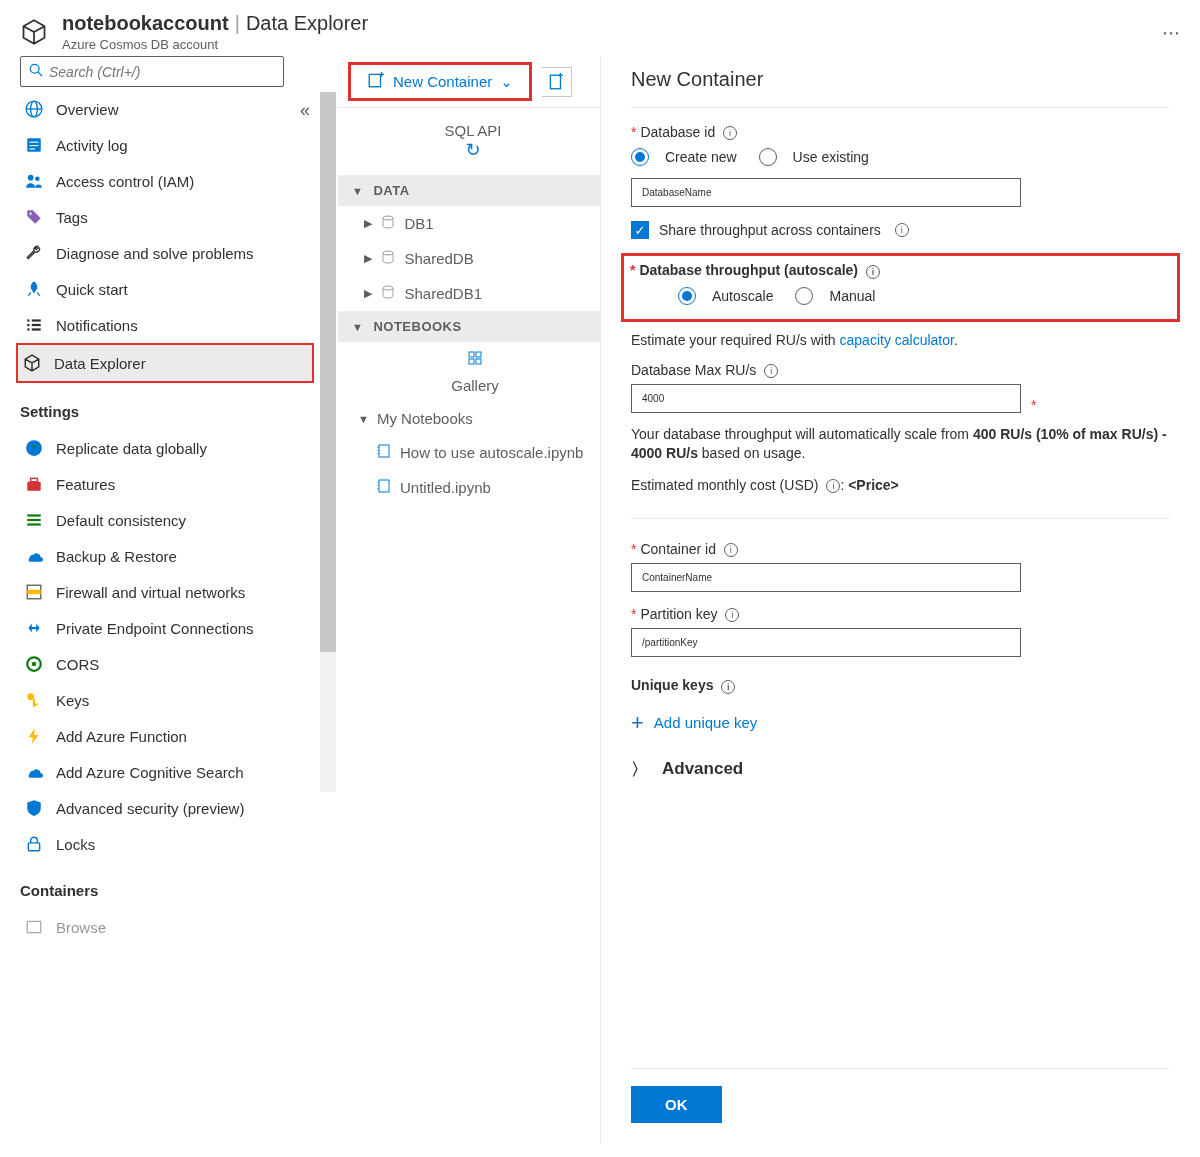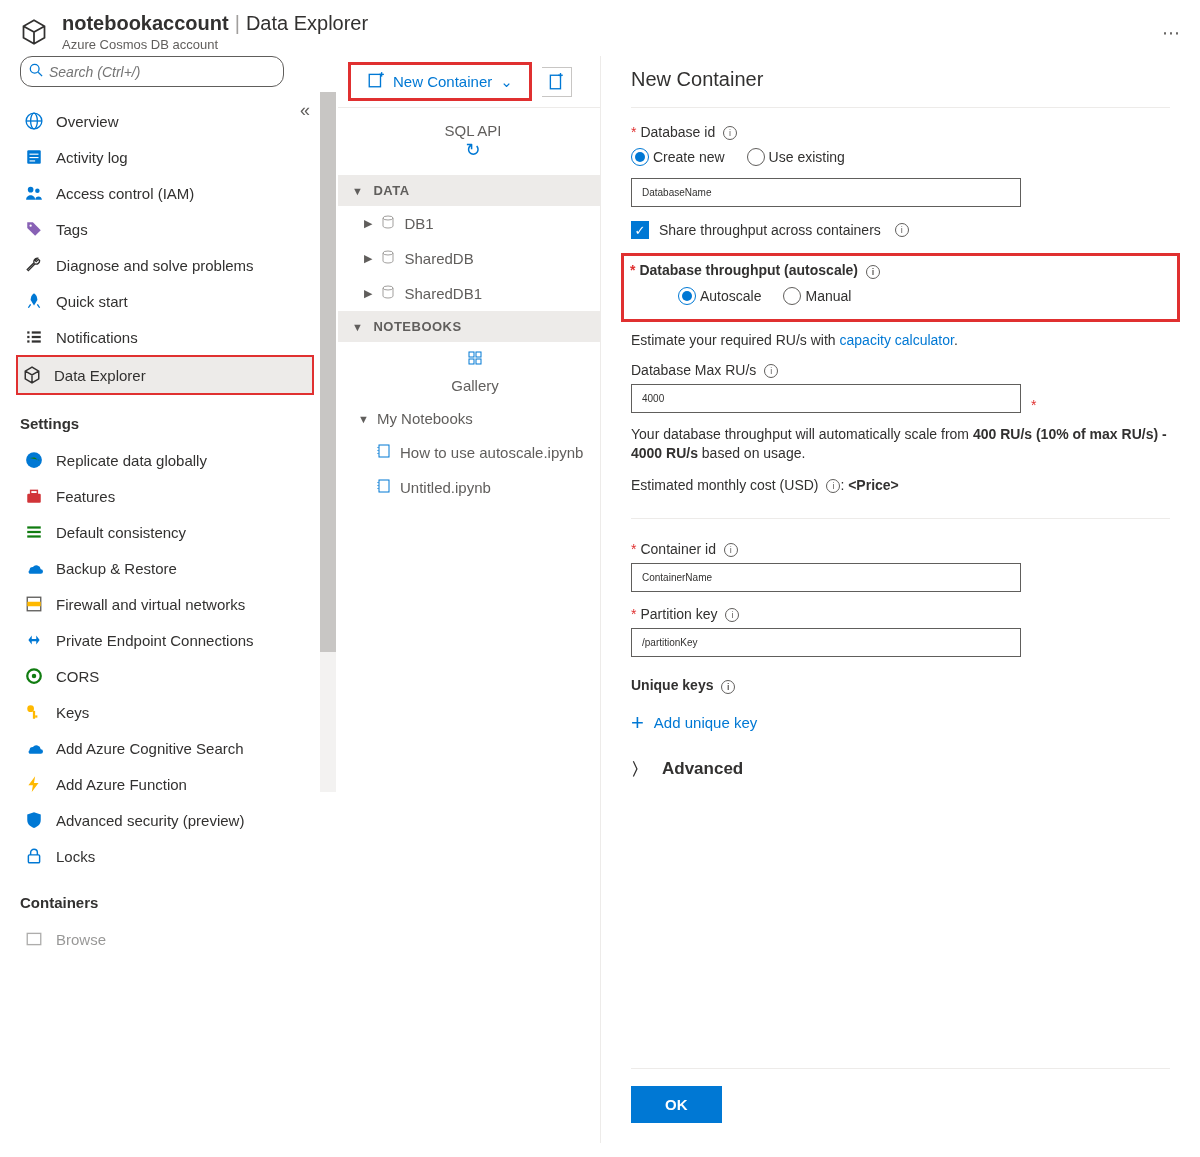--- a/index.html
+++ b/index.html
@@ -13,21 +13,21 @@
   .header-title .bold { font-weight: 600; }
   .header-title .sep { color: #a19f9d; margin: 0 6px; }
   .header-sub { font-size: 13px; color: #605e5c; margin-top: 2px; }
   .dots { color: #605e5c; font-size: 18px; margin-left: 30px; margin-top: 10px; cursor: pointer; }
   
   
   .main { display: flex; height: calc(100% - 70px); }
   
   
   .sidebar-left { width: 320px; border-right: none; padding-left: 20px; padding-right: 6px; }
-  .search-box { display: flex; align-items: center; border: 1px solid #605e5c; border-radius: 12px; padding: 6px 8px; margin-bottom: 16px; width: 264px; }
+  .search-box { display: flex; align-items: center; border: 1px solid #605e5c; border-radius: 2px; padding: 6px 8px; margin-bottom: 4px; width: 264px; }
   .search-box input { border: none; outline: none; flex: 1; font-size: 14px; font-style: italic; color: #605e5c; }
   .collapse-icon { position: absolute; left: 300px; top: 100px; font-size: 18px; color: #605e5c; cursor: pointer; }
   .nav-item { display: flex; align-items: center; gap: 12px; padding: 8px 4px; cursor: pointer; font-size: 15px; color: #323130; }
   .nav-item.selected { background: #edebe9; border: 2px solid #e03030; margin-left: -4px; }
   .nav-icon { width: 20px; height: 20px; display: inline-flex; align-items: center; justify-content: center; flex-shrink: 0; }
   .section-h { font-weight: 600; font-size: 15px; margin: 20px 0 10px 0; color: #323130; }
   
   
   .middle { width: 280px; position: relative; }
   .scroll-track { position: absolute; left: 0; top: 36px; width: 16px; height: 700px; background: #f3f2f1; }
@@ -44,21 +44,21 @@
   .caret { font-size: 11px; color: #605e5c; }
   .db-icon { color: #a19f9d; }
   
   
   .panel { flex: 1; border-left: 1px solid #edebe9; padding: 2px 30px 20px 30px; overflow: hidden; position: relative; }
   .panel-title { font-size: 20px; font-weight: 400; padding: 10px 0 16px 0; border-bottom: 1px solid #edebe9; margin-bottom: 16px; }
   .form-label { font-size: 14px; margin-bottom: 6px; margin-top: 14px; }
   .req { color: #e03030; margin-right: 4px; }
   .info-icon { display: inline-block; width: 14px; height: 14px; border: 1px solid #605e5c; border-radius: 50%; font-size: 9px; line-height: 13px; text-align: center; color: #605e5c; margin-left: 4px; vertical-align: middle; }
   .radio-row { display: flex; align-items: center; gap: 22px; margin: 8px 0 12px 0; }
-  .radio { display: flex; align-items: center; gap: 4px; cursor: pointer; }
+  .radio { display: flex; align-items: center; gap: 16px; cursor: pointer; }
   .radio-circle { width: 18px; height: 18px; border: 1px solid #605e5c; border-radius: 50%; display: inline-flex; align-items: center; justify-content: center; }
   .radio-circle.checked { border-color: #0078d4; }
   .radio-dot { width: 10px; height: 10px; border-radius: 50%; background: #0078d4; }
   .text-input { width: 390px; border: 1px solid #605e5c; padding: 8px 10px; font-size: 10px; color: #323130; display: block; }
   .checkbox-row { display: flex; align-items: center; gap: 10px; margin: 14px 0; }
   .checkbox { width: 18px; height: 18px; background: #0078d4; display: inline-flex; align-items: center; justify-content: center; color: #fff; font-size: 13px; }
   .boxed { border: 3px solid #e03030; padding: 6px 10px 10px 6px; margin: 6px -10px 10px -10px;}
   .helper-text { font-size: 14px; color: #323130; margin: 6px 0; }
   .helper-text a { color: #0078d4; text-decoration: none; }
   .ru-input-row { display: flex; align-items: flex-end; gap: 10px; }
@@ -253,32 +253,32 @@
             <circle cx="5" cy="5" r="3" fill="#ffb900"></circle>
             <rect x="7" y="7" width="2" height="7" fill="#ffb900"></rect>
             <rect x="9" y="11" width="2" height="2" fill="#ffb900"></rect>
           </svg>
         </span>
         <span>Keys</span>
       </div>
     <div class="nav-item">
         <span class="nav-icon">
           <svg width="18" height="18" viewBox="0 0 16 16">
+            <path d="M9 1L3 9h4l-1 6 6-8H8l1-6z" fill="#ffb900"></path>
+          </svg>
+        </span>
+        <span>Add Azure Function</span>
+      </div>
+    <div class="nav-item">
+        <span class="nav-icon">
+          <svg width="18" height="18" viewBox="0 0 16 16">
             <path d="M4 10a3 3 0 013-3 4 4 0 017 2 2 2 0 010 4H4a2 2 0 010-3z" fill="#0078d4"></path>
           </svg>
         </span>
         <span>Add Azure Cognitive Search</span>
-      </div>
-    <div class="nav-item">
-        <span class="nav-icon">
-          <svg width="18" height="18" viewBox="0 0 16 16">
-            <path d="M9 1L3 9h4l-1 6 6-8H8l1-6z" fill="#ffb900"></path>
-          </svg>
-        </span>
-        <span>Add Azure Function</span>
       </div>
     <div class="nav-item">
         <span class="nav-icon">
           <svg width="18" height="18" viewBox="0 0 16 16">
             <path d="M8 1l6 2v5c0 4-3 6-6 7-3-1-6-3-6-7V3l6-2z" fill="#0078d4"></path>
           </svg>
         </span>
         <span>Advanced security (preview)</span>
       </div>
     <div class="nav-item">

